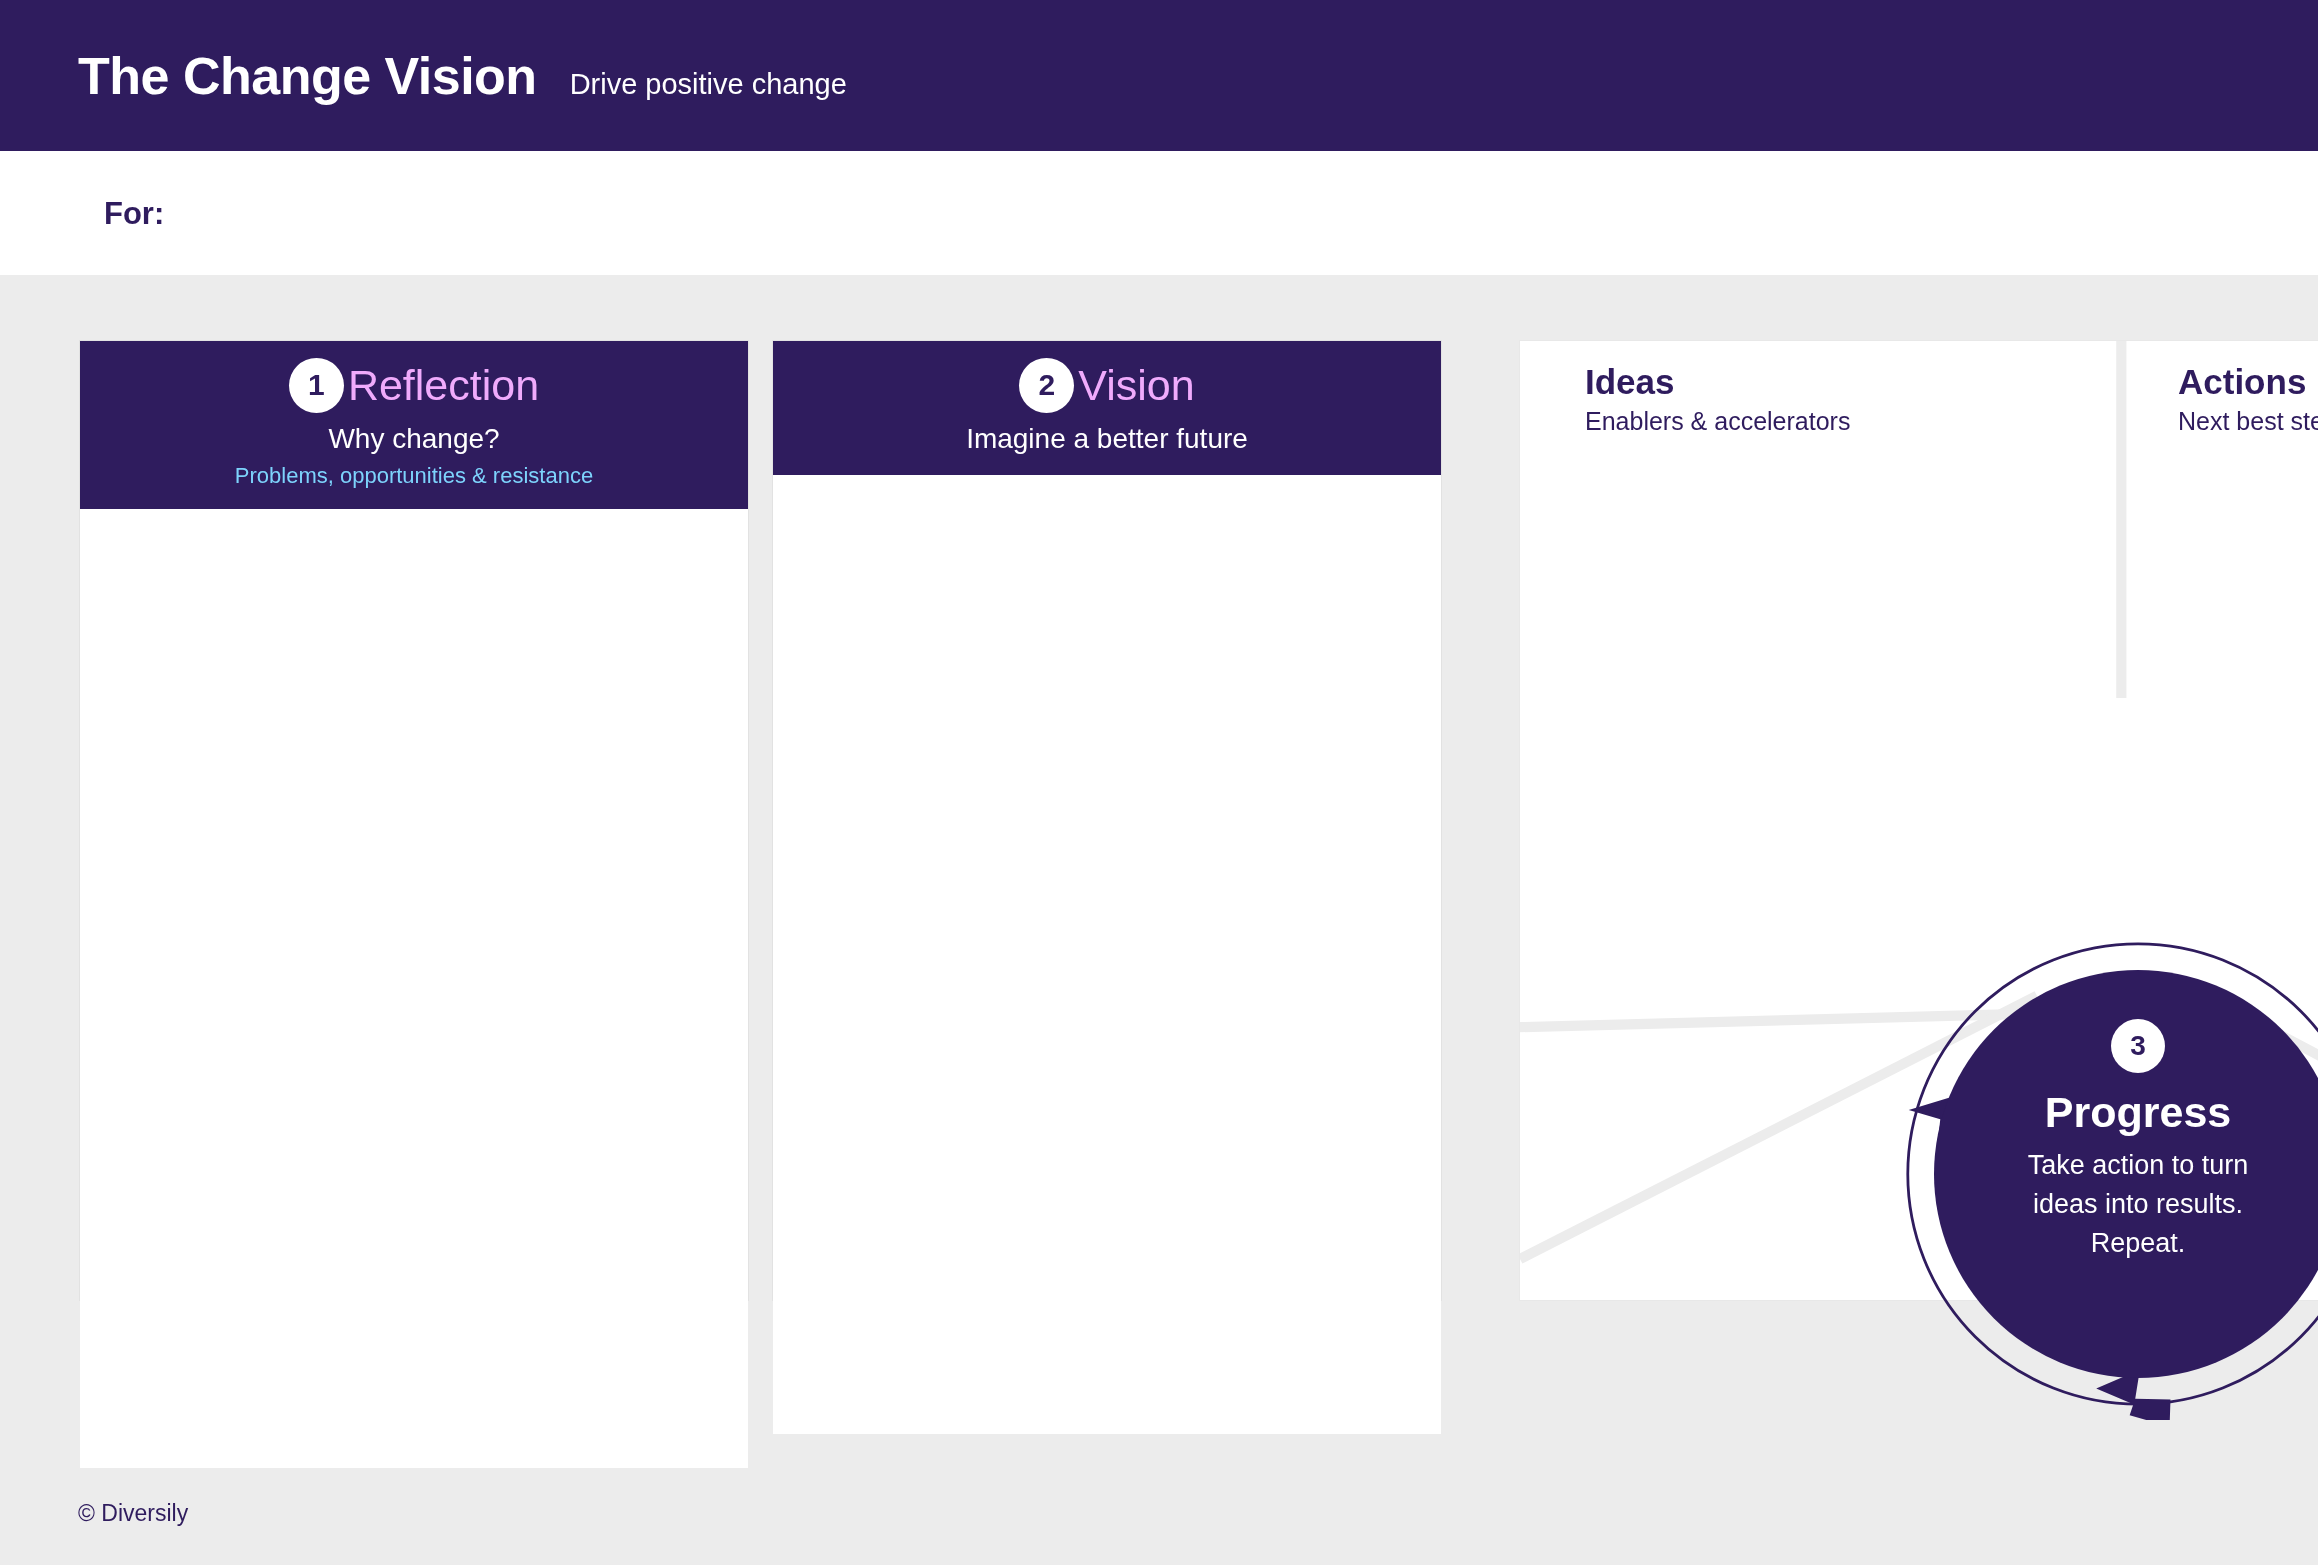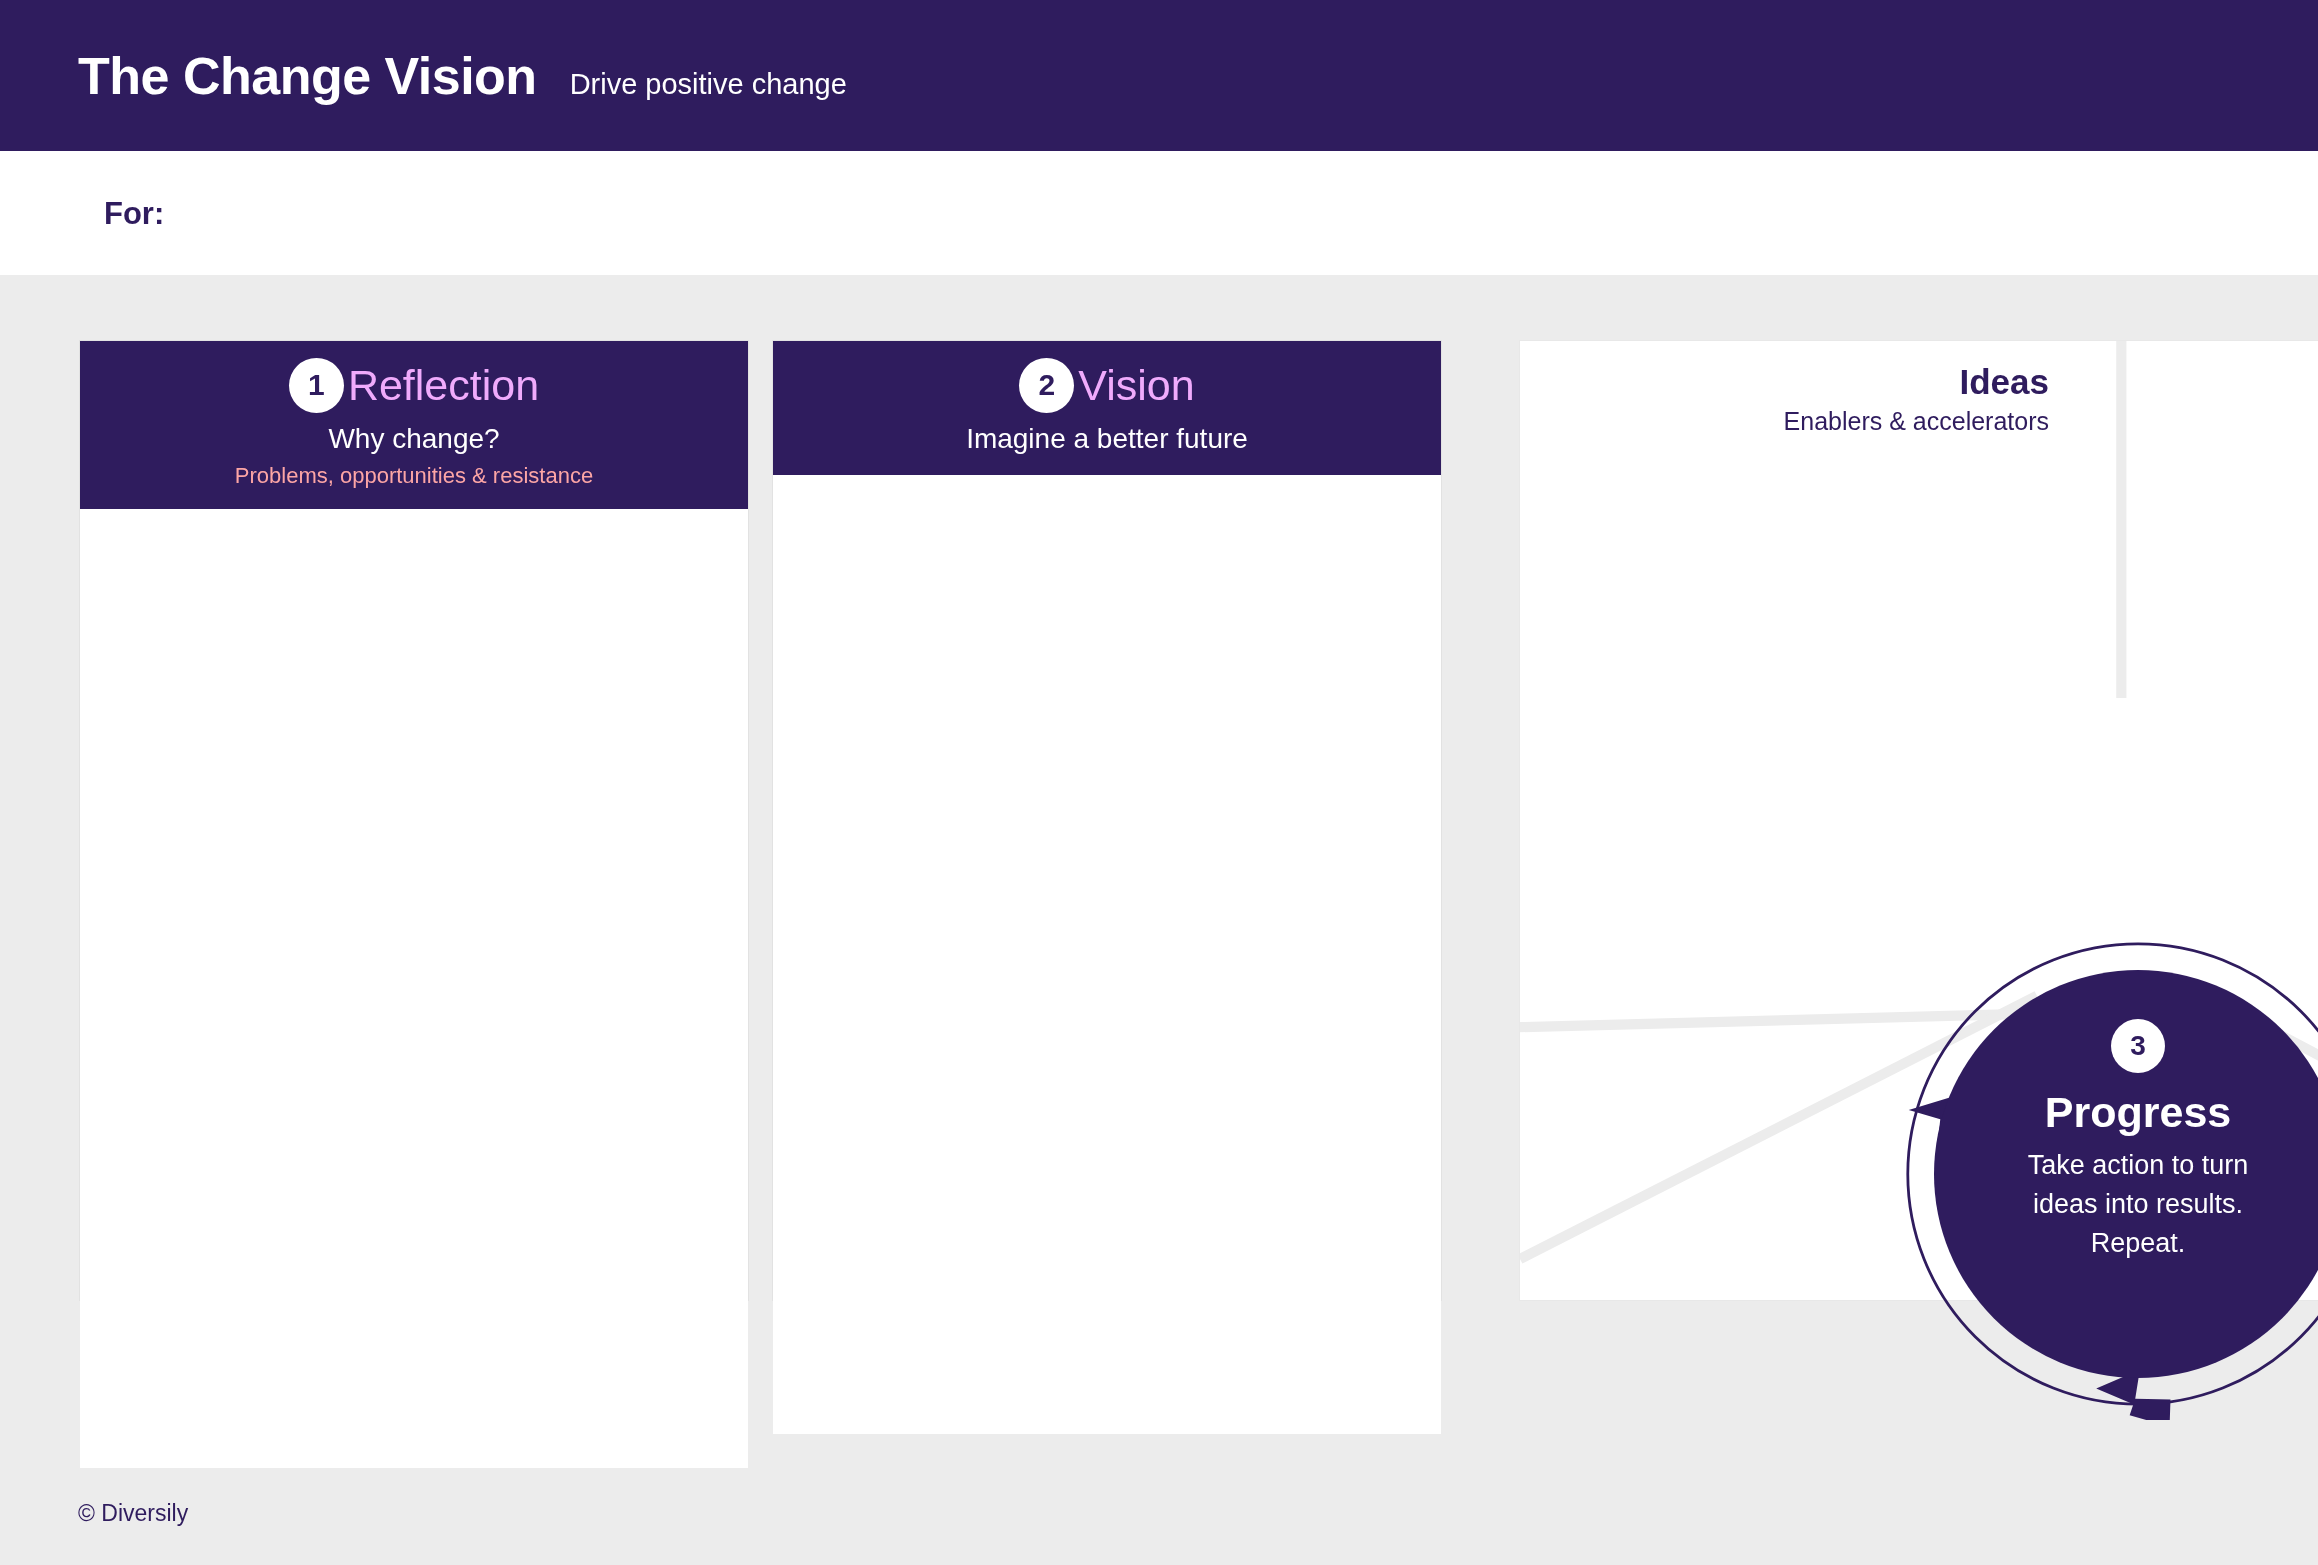--- a/index.html
+++ b/index.html
@@ -115,42 +115,42 @@
     margin-left: 4px;
     line-height: 1;
   }
   .card-subtitle {
     color: #FFFFFF;
     font-size: 28px;
     font-weight: 400;
     line-height: 1.15;
   }
   .card-desc {
-    color: #fca5a5;
+    color: #7dd3fc;
     font-size: 22px;
     font-weight: 400;
     margin-top: 8.3px;
     line-height: 1.15;
   }
   .card-body { width: 100%; height: 100%; background: #FFFFFF; }
 
   
   #panel-progress {
     position: absolute;
     left: 1519px;
     top: 65px;
     width: 1187px;
     height: 961px;
     background: #FFFFFF;
     border: 0.9px solid #E8E8E8;
     overflow: hidden;
   }
   .quad-title {
     position: absolute;
-    text-align: right;
+    text-align: left;
     color: #2F1C5E;
     width: 464px;
   }
   .quad-title .qt-name {
     font-size: 35px;
     font-weight: bold;
     line-height: 1;
     display: block;
   }
   .quad-title .qt-sub {

